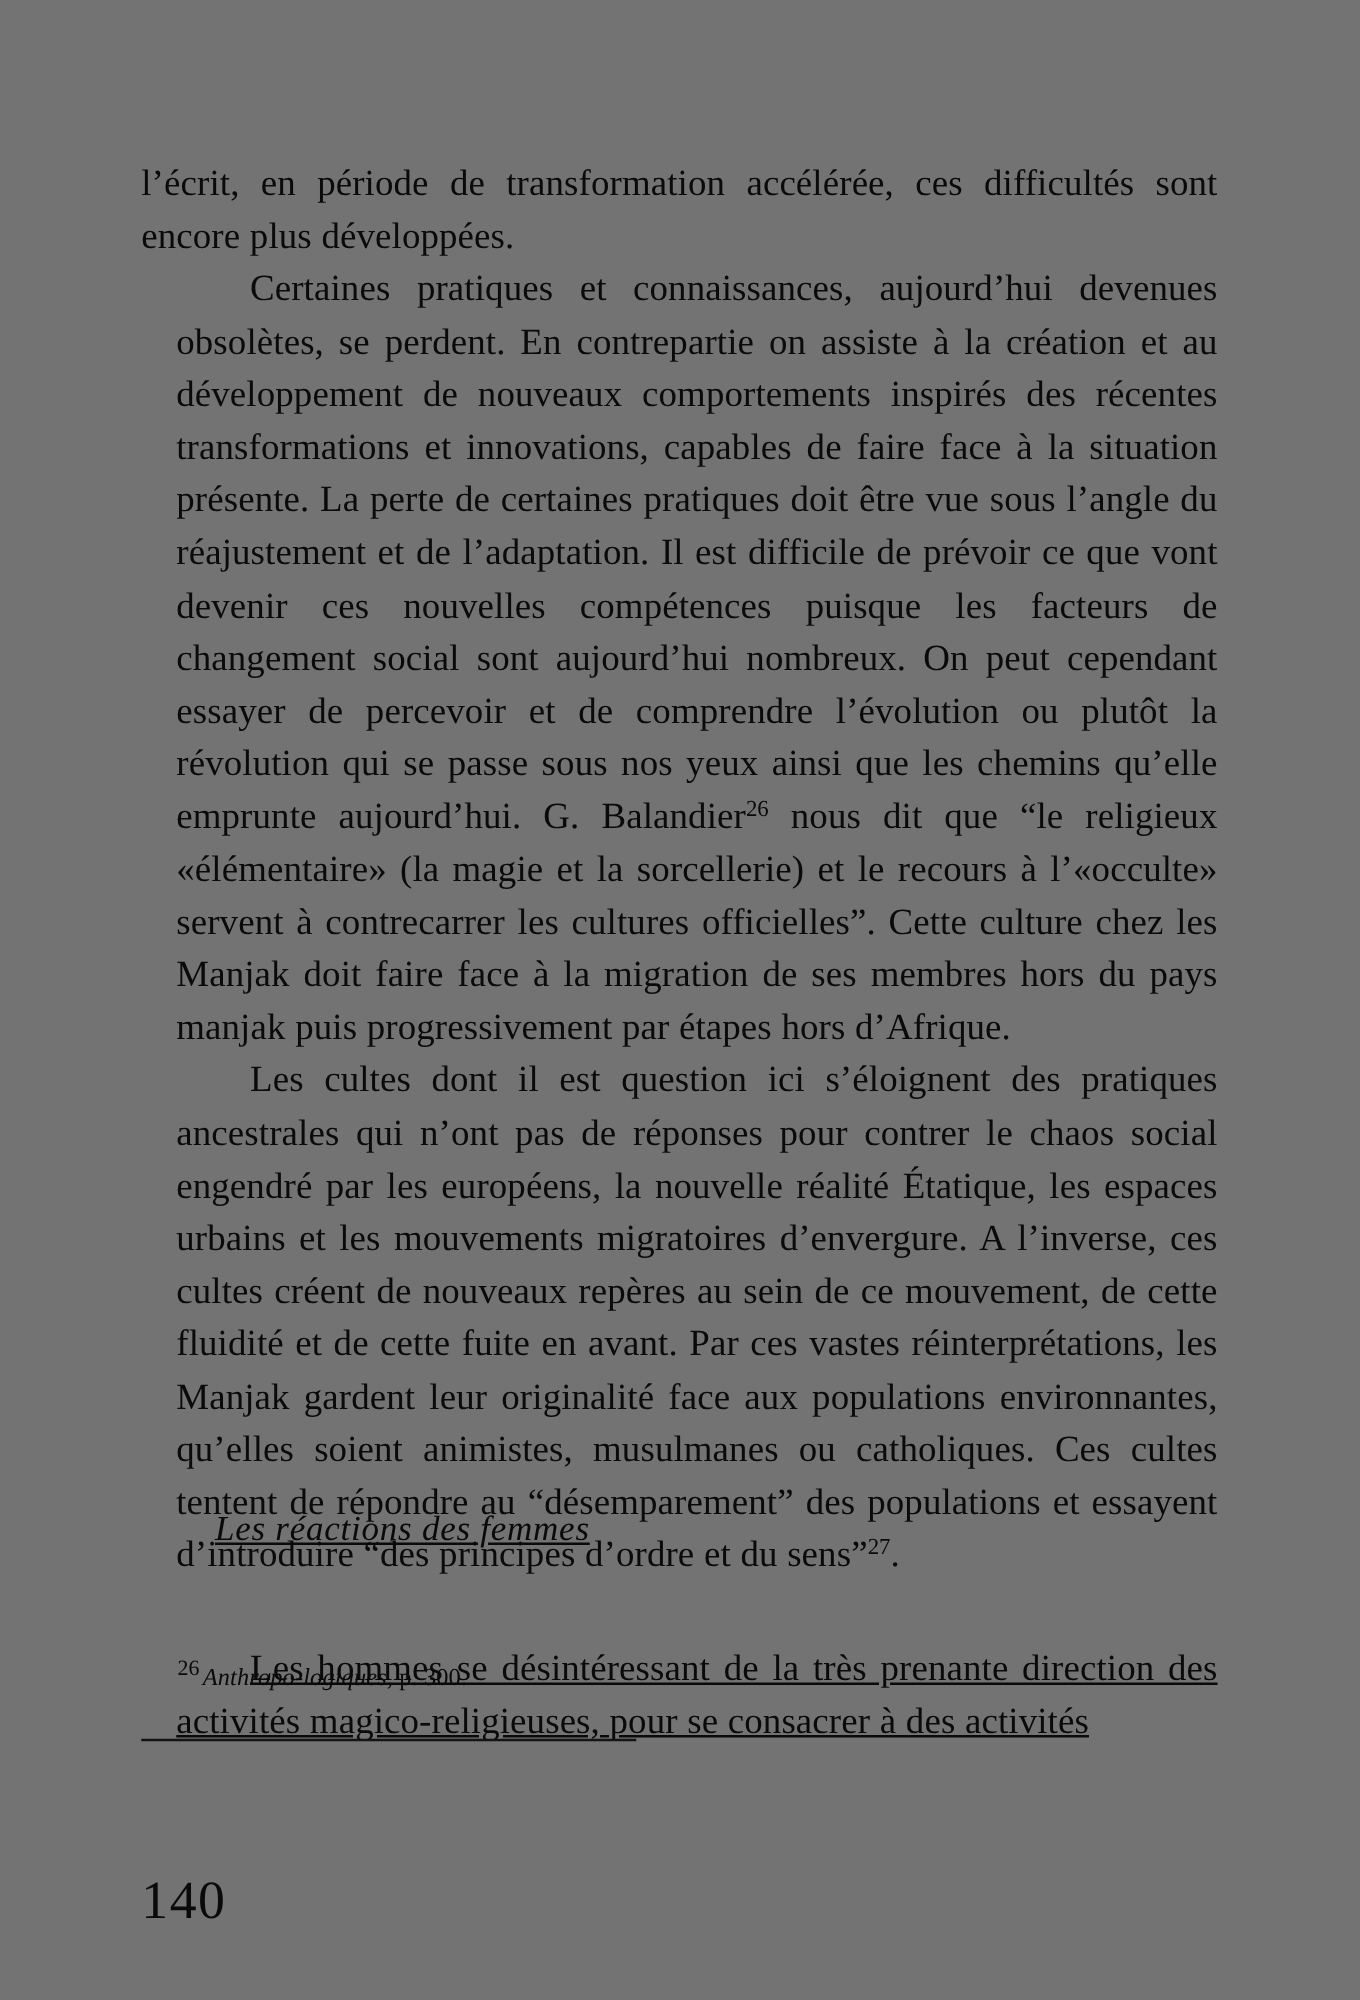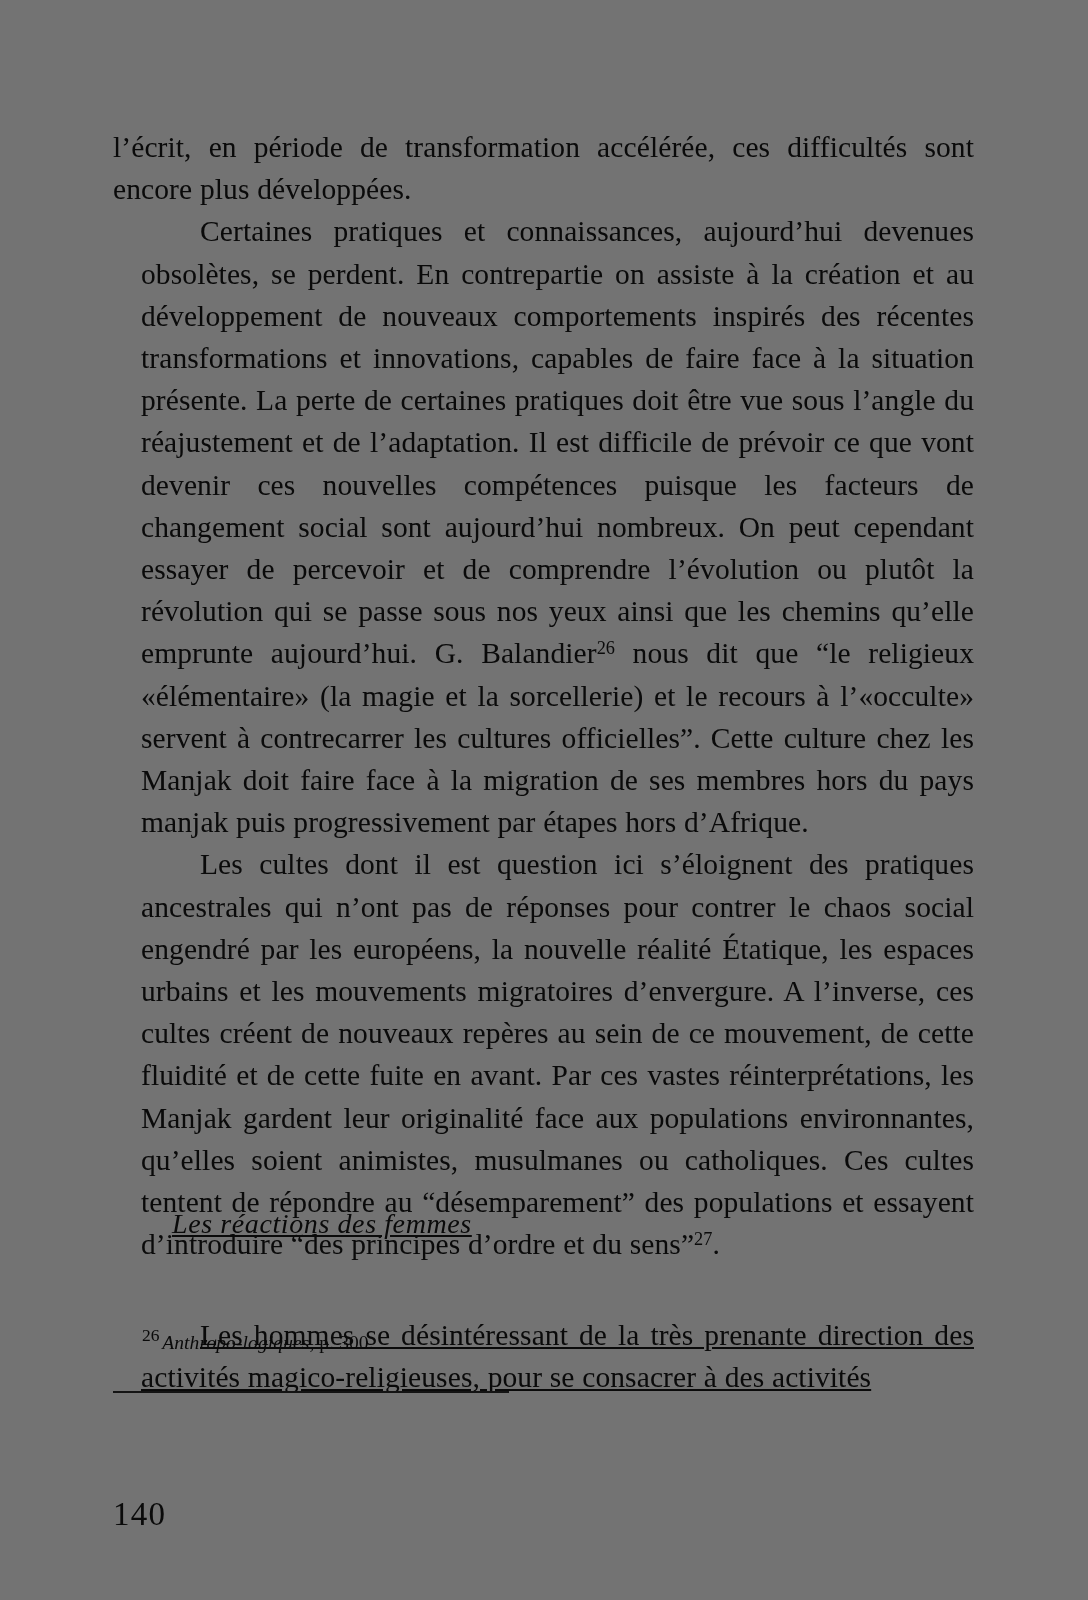--- a/index.html
+++ b/index.html
@@ -94,21 +94,21 @@
   .footnote .fn-italic {
     font-style: italic;
   }
   .footnote .fn-roman {
     font-style: normal;
   }
   .page-number {
     position: absolute;
     left: 113px;
     top: 1496px;
-    font-size: 33px;
+    font-size: 43px;
     letter-spacing: 1.2px;
   }
 </style>
 </head>
 <body>
 
 <div class="page">
 
   <div class="text-block">
 

